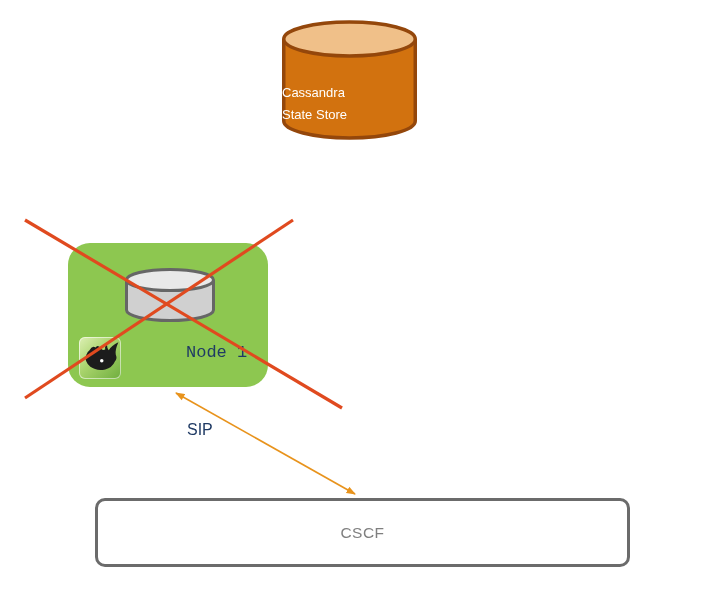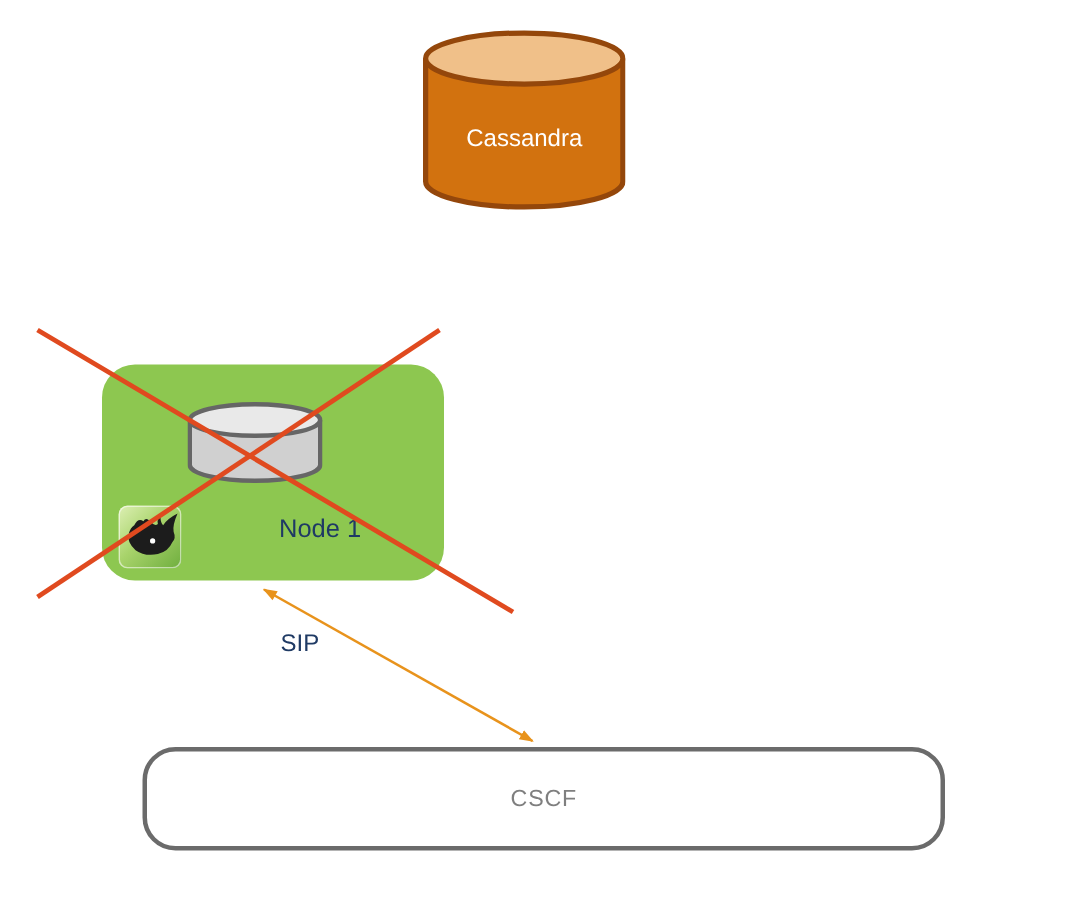--- a/index.html
+++ b/index.html
@@ -18,34 +18,34 @@
   .cassandra {
     position: absolute;
     left: 282px; top: 20px;
     width: 135px; height: 120px;
   }
   .cassandra svg { position: absolute; left: 0; top: 0; }
   .cassandra-label {
     position: absolute;
     left: 0; top: 62px;
     width: 135px;
-    text-align: center;
+    text-align: left;
     color: #ffffff;
-    font-size: 16px;
+    font-size: 13px;
     line-height: 22px;
   }
   
   .node {
     position: absolute;
     top: 243px;
     height: 144px;
     background: var(--node-green);
     border-radius: 22px;
   }
-  .node1 { left: 68px;  width: 228px; }
+  .node1 { left: 68px;  width: 200px; font-family: Liberation Mono, monospace; }
   .node2 { left: 463px; width: 190px; }
   .node-cyl {
     position: absolute;
     top: 25px;
     width: 90px; height: 54px;
   }
   .node1 .node-cyl { left: 57px; }
   .node2 .node-cyl { left: 54px; }
   .node-label {
     position: absolute;
@@ -65,21 +65,21 @@
   .node2 .rhino { left: 14px; }
   .rhino svg { position: absolute; left: 0; top: 0; }
   
   .cscf {
     position: absolute;
     left: 95px; top: 498px;
     width: 535px; height: 69px;
     box-sizing: border-box;
     background: #ffffff;
     border: 3px solid var(--cscf-border);
-    border-radius: 22px;
+    border-radius: 10px;
     display: flex;
     align-items: center;
     justify-content: center;
   }
   .cscf-label {
     color: var(--cscf-text);
     font-size: 15.5px;
     letter-spacing: 0.5px;
   }
   
@@ -102,20 +102,21 @@
 
 <div class="canvas">
 
   <div class="cassandra">
     <svg width="135" height="120" viewBox="0 0 135 120">
       <path d="M1.75,19 v82 a65.75,17 0 0 0 131.5,0 v-82" style="fill: var(--cassandra-body); stroke: var(--cassandra-border);" stroke-width="3.5"></path>
       <ellipse cx="67.5" cy="19" rx="65.75" ry="17" style="fill: var(--cassandra-top); stroke: var(--cassandra-border);" stroke-width="3.5"></ellipse>
     </svg>
     <div class="cassandra-label">
       <div>Cassandra</div>
+      <div>State Store</div>
     </div>
   </div>
 
   <div class="node node1">
     <svg class="node-cyl" width="90" height="54" viewBox="0 0 90 54">
       <path d="M1.5,12 v30 a43.5,10.5 0 0 0 87,0 v-30" style="fill: var(--cylinder-body); stroke: var(--cylinder-border);" stroke-width="3"></path>
       <ellipse cx="45" cy="12" rx="43.5" ry="10.5" style="fill: var(--cylinder-top); stroke: var(--cylinder-border);" stroke-width="3"></ellipse>
     </svg>
     <div class="rhino">
       <svg width="42" height="42" viewBox="0 0 48 48">

